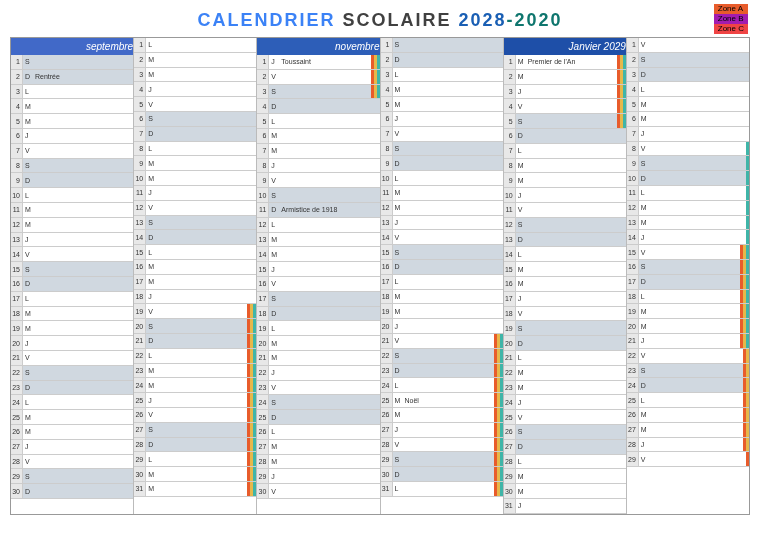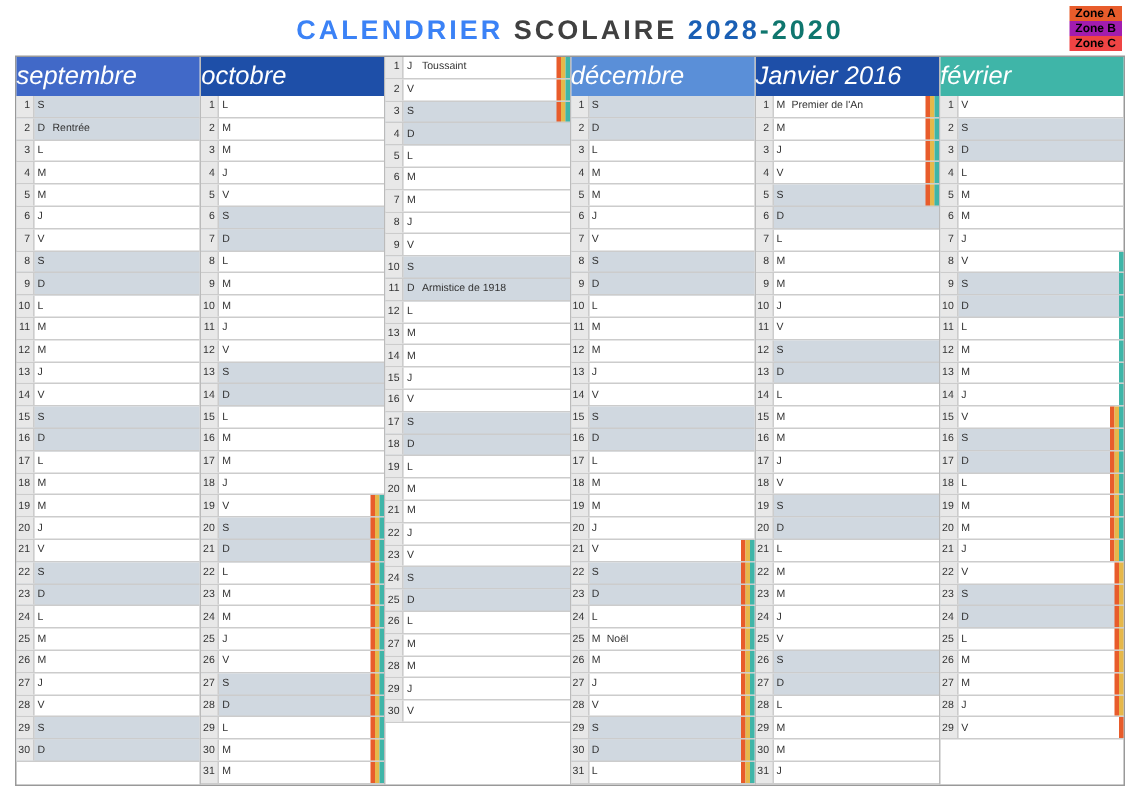--- a/index.html
+++ b/index.html
@@ -1,25 +1,25 @@
 <!DOCTYPE html>
 <html><head>
 <meta charset="utf-8">
 <style>
 *{margin:0;padding:0;box-sizing:border-box;font-family:Arial,Helvetica,sans-serif}
 body{background:#fff;width:760px;height:537px;position:relative;padding:6px 10px}
 .title{text-align:center;font-size:18px;font-weight:700;letter-spacing:2px;margin:4px 0 6px}
 .t1{color:#3b82f6}.t2{color:#404040}.t3{color:#1a5fb4}.t4{color:#0f766e}
-.legend{position:absolute;top:4px;right:12px;font-size:8px;font-weight:700;line-height:10px}
+.legend{position:absolute;top:4px;right:12px;font-size:8px;font-weight:400;line-height:10px}
 .legend div{padding:0 4px}
 .za{background:#e85c2b;color:#000}.zb{background:#a21caf;color:#000}.zc{background:#ef4444;color:#000}
 .grid{display:flex;gap:0;border:1px solid #999}
 .month{flex:1;border-right:1px solid #bbb}
 .month:last-child{border-right:none}
-.mh{text-align:left;color:#fff;font-style:italic;font-size:17px;padding:3px 0;font-weight:400}
+.mh{text-align:right;color:#fff;font-style:italic;font-size:10px;padding:3px 0;font-weight:400}
 .mh0{background:#4169c8}.mh1{background:#1e4fa8}.mh2{background:#2d5eb8}.mh3{background:#5a8fd8}.mh4{background:#1e4fa8}.mh5{background:#3fb5a8}
 .row{display:flex;height:14.8px;border-bottom:1px solid #ccc;font-size:7px;align-items:center;position:relative}
 .num{width:12px;text-align:right;padding-right:2px;color:#333;background:#e8e8e8;border-right:1px solid #ccc;height:100%;display:flex;align-items:center;justify-content:flex-end}
 .dow{width:10px;padding-left:2px;color:#333}
 .ev{flex:1;padding-left:2px;white-space:nowrap;overflow:hidden;color:#333}
 .we{background:#d0d8e0}
 .bars{position:absolute;right:0;top:0;bottom:0;display:flex}
 .bar{width:3px;height:100%}
 .ba{background:#e85c2b}.bb{background:#e6b84a}.bc{background:#3fb5a8}
 </style>
@@ -187,21 +187,20 @@
         <div class="ev"></div>
       </div>
       <div class="row we">
         <div class="num">30</div>
         <div class="dow">D</div>
         <div class="ev"></div>
       </div>
       <div class="row" style="visibility: hidden;"></div>
     </div>
     <div class="month">
-      <div class="mh mh1">octobre</div>
       <div class="row">
         <div class="num">1</div>
         <div class="dow">L</div>
         <div class="ev"></div>
       </div>
       <div class="row">
         <div class="num">2</div>
         <div class="dow">M</div>
         <div class="ev"></div>
       </div>
@@ -410,20 +409,21 @@
         <div class="dow">M</div>
         <div class="ev"></div>
         <div class="bars">
           <div class="bar ba"></div>
           <div class="bar bb"></div>
           <div class="bar bc"></div>
         </div>
       </div>
     </div>
     <div class="month">
+      <div class="mh mh2">novembre</div>
       <div class="row">
         <div class="num">1</div>
         <div class="dow">J</div>
         <div class="ev">Toussaint</div>
         <div class="bars">
           <div class="bar ba"></div>
           <div class="bar bb"></div>
           <div class="bar bc"></div>
         </div>
       </div>
@@ -578,21 +578,20 @@
         <div class="ev"></div>
       </div>
       <div class="row">
         <div class="num">30</div>
         <div class="dow">V</div>
         <div class="ev"></div>
       </div>
       <div class="row" style="visibility: hidden;"></div>
     </div>
     <div class="month">
-      <div class="mh mh3">décembre</div>
       <div class="row we">
         <div class="num">1</div>
         <div class="dow">S</div>
         <div class="ev"></div>
       </div>
       <div class="row we">
         <div class="num">2</div>
         <div class="dow">D</div>
         <div class="ev"></div>
       </div>
@@ -791,21 +790,21 @@
         <div class="dow">L</div>
         <div class="ev"></div>
         <div class="bars">
           <div class="bar ba"></div>
           <div class="bar bb"></div>
           <div class="bar bc"></div>
         </div>
       </div>
     </div>
     <div class="month">
-      <div class="mh mh4">Janvier 2016</div>
+      <div class="mh mh4">Janvier 2029</div>
       <div class="row">
         <div class="num">1</div>
         <div class="dow">M</div>
         <div class="ev">Premier de l'An</div>
         <div class="bars">
           <div class="bar ba"></div>
           <div class="bar bb"></div>
           <div class="bar bc"></div>
         </div>
       </div>
@@ -974,21 +973,20 @@
         <div class="dow">M</div>
         <div class="ev"></div>
       </div>
       <div class="row">
         <div class="num">31</div>
         <div class="dow">J</div>
         <div class="ev"></div>
       </div>
     </div>
     <div class="month">
-      <div class="mh mh5">février</div>
       <div class="row">
         <div class="num">1</div>
         <div class="dow">V</div>
         <div class="ev"></div>
       </div>
       <div class="row we">
         <div class="num">2</div>
         <div class="dow">S</div>
         <div class="ev"></div>
       </div>

